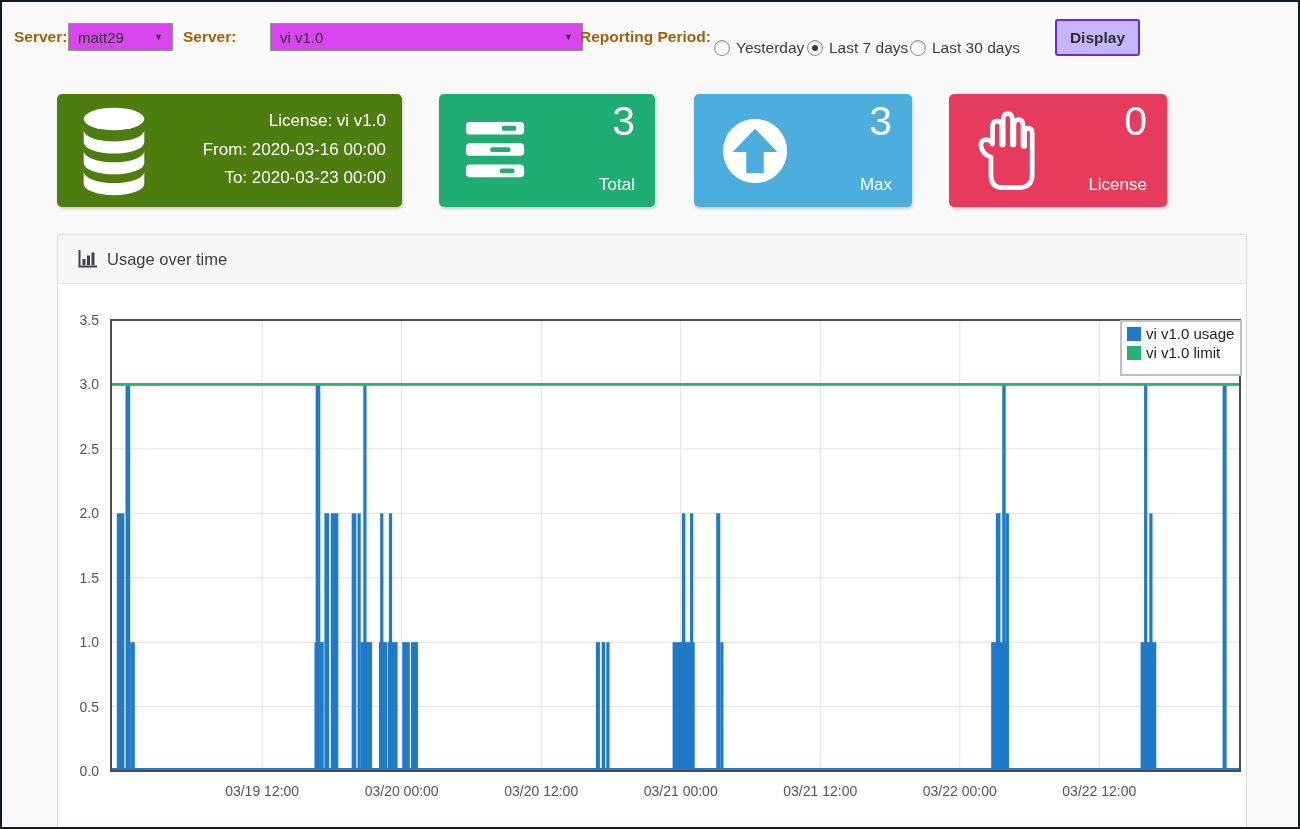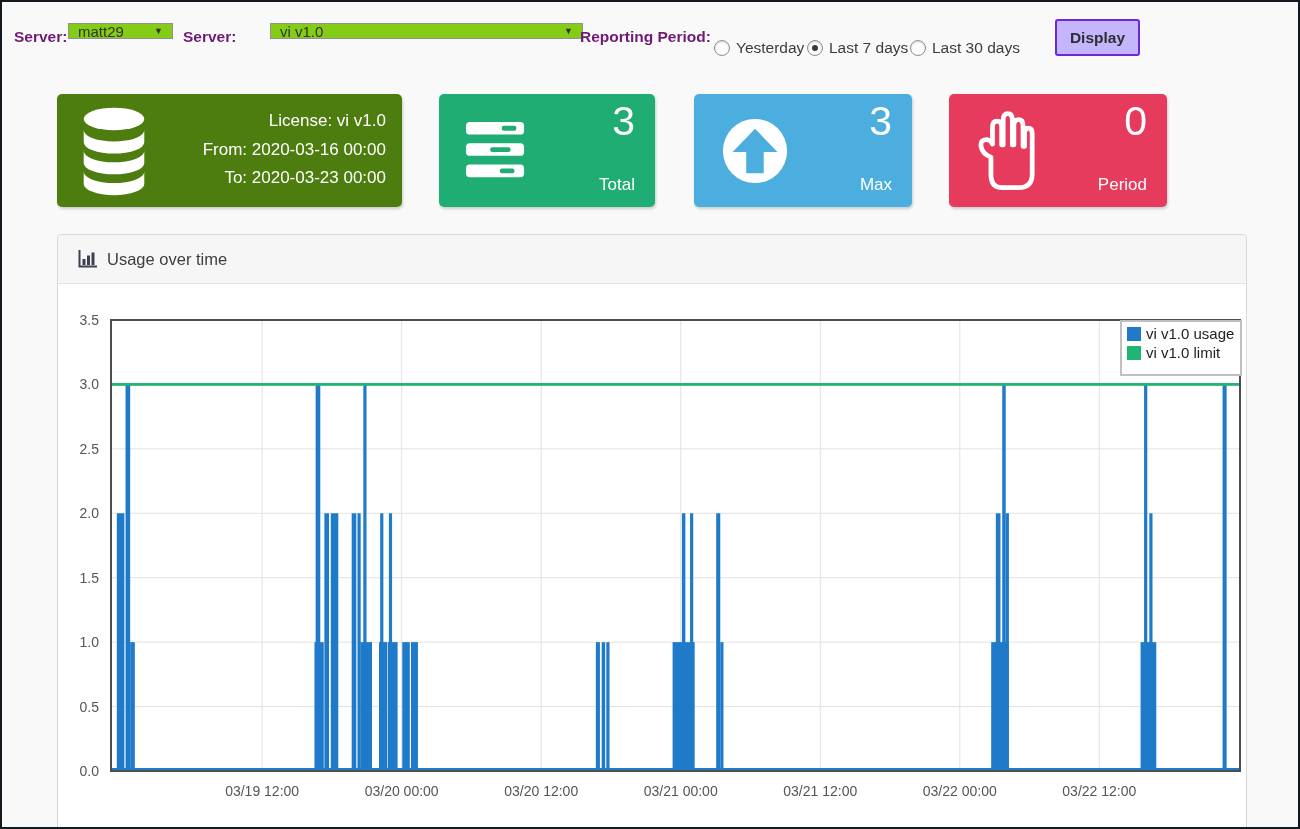--- a/index.html
+++ b/index.html
@@ -1,23 +1,23 @@
 <!DOCTYPE html>
 <html><head>
 <meta charset="utf-8">
 <style>
   html,body{margin:0;padding:0;}
   body{
     width:1300px;height:829px;position:relative;overflow:hidden;
     background:#f9f9f9;border:2px solid #151a20;box-sizing:border-box;
     font-family:"Liberation Sans","DejaVu Sans",sans-serif;color:#333;
   }
-  .lbl{position:absolute;font-weight:bold;font-size:15.5px;color:#701a75;top:26px;}
+  .lbl{position:absolute;font-weight:bold;font-size:15.5px;color:#a16207;top:26px;}
   .select{
-    position:absolute;top:21px;height:16px;background:#84cc16;border:1px solid #919191;
+    position:absolute;top:21px;height:28px;background:#d946ef;border:1px solid #919191;
     display:flex;align-items:center;justify-content:space-between;
     padding:0 9px;font-size:15px;color:#333;box-sizing:border-box;cursor:default;
   }
   .caret{font-size:9px;color:#333;margin-left:6px;}
   .radio-opt{position:absolute;top:25px;display:flex;align-items:center;gap:6px;font-size:15.5px;color:#3c3c3c;cursor:default;margin-top:12px;}
   .radio-dot{width:14px;height:14px;border-radius:50%;border:1px solid #8e8e8e;background:#fdfdfd;
     box-shadow:inset 0 1px 2px rgba(0,0,0,.18);position:relative;flex:0 0 auto;}
   .radio-dot.checked::after{content:"";position:absolute;left:3.5px;top:3.5px;width:6px;height:6px;border-radius:50%;background:#3a3a3a;}
   .btn{position:absolute;left:1053px;top:17px;width:85px;height:37px;background:#c4b5fd;
     border:2px solid #6d28d9;border-radius:3px;font-weight:bold;font-size:15.5px;color:#2e2e2e;
@@ -107,21 +107,21 @@
   </svg>
   <div class="big">3</div>
   <div class="small-lbl">Max</div>
 </div>
 
 <div class="card card-denials" style="background: rgb(230, 59, 92);">
   <svg class="icon" style="left:22px" width="72" height="84" viewBox="0 0 94 110">
     <path d="M40 103 Q27 103 26 88 L26 63 Q15 59 13 49 Q12 40 20 40 Q26 40 28 46 L28 24 Q28 16 34 16 Q40 16 40 24 L40 47 L42 47 L42 14 Q42 6 48 6 Q54 6 54 14 L54 47 L56 47 L56 22 Q56 14 62 14 Q68 14 68 22 L68 49 L70 49 L70 32 Q70 25 75 25 Q80 25 80 32 L80 85 Q80 103 62 103 Z" fill="none" stroke="#fff" stroke-width="6.2" stroke-linejoin="round" stroke-linecap="round"></path>
   </svg>
   <div class="big">0</div>
-  <div class="small-lbl">Period</div>
+  <div class="small-lbl">License</div>
 </div>
 
 <div class="panel">
   <div class="panel-header">
     <svg width="20" height="18" viewBox="0 0 20 18">
       <path d="M1.5 0 V16.5 H19" stroke="#3b4151" stroke-width="2" fill="none"></path>
       <rect x="4.5" y="9" width="3" height="6" fill="#3b4151"></rect>
       <rect x="9" y="5.5" width="3" height="9.5" fill="#3b4151"></rect>
       <rect x="13.5" y="2.5" width="3" height="12.5" fill="#3b4151"></rect>
     </svg>

